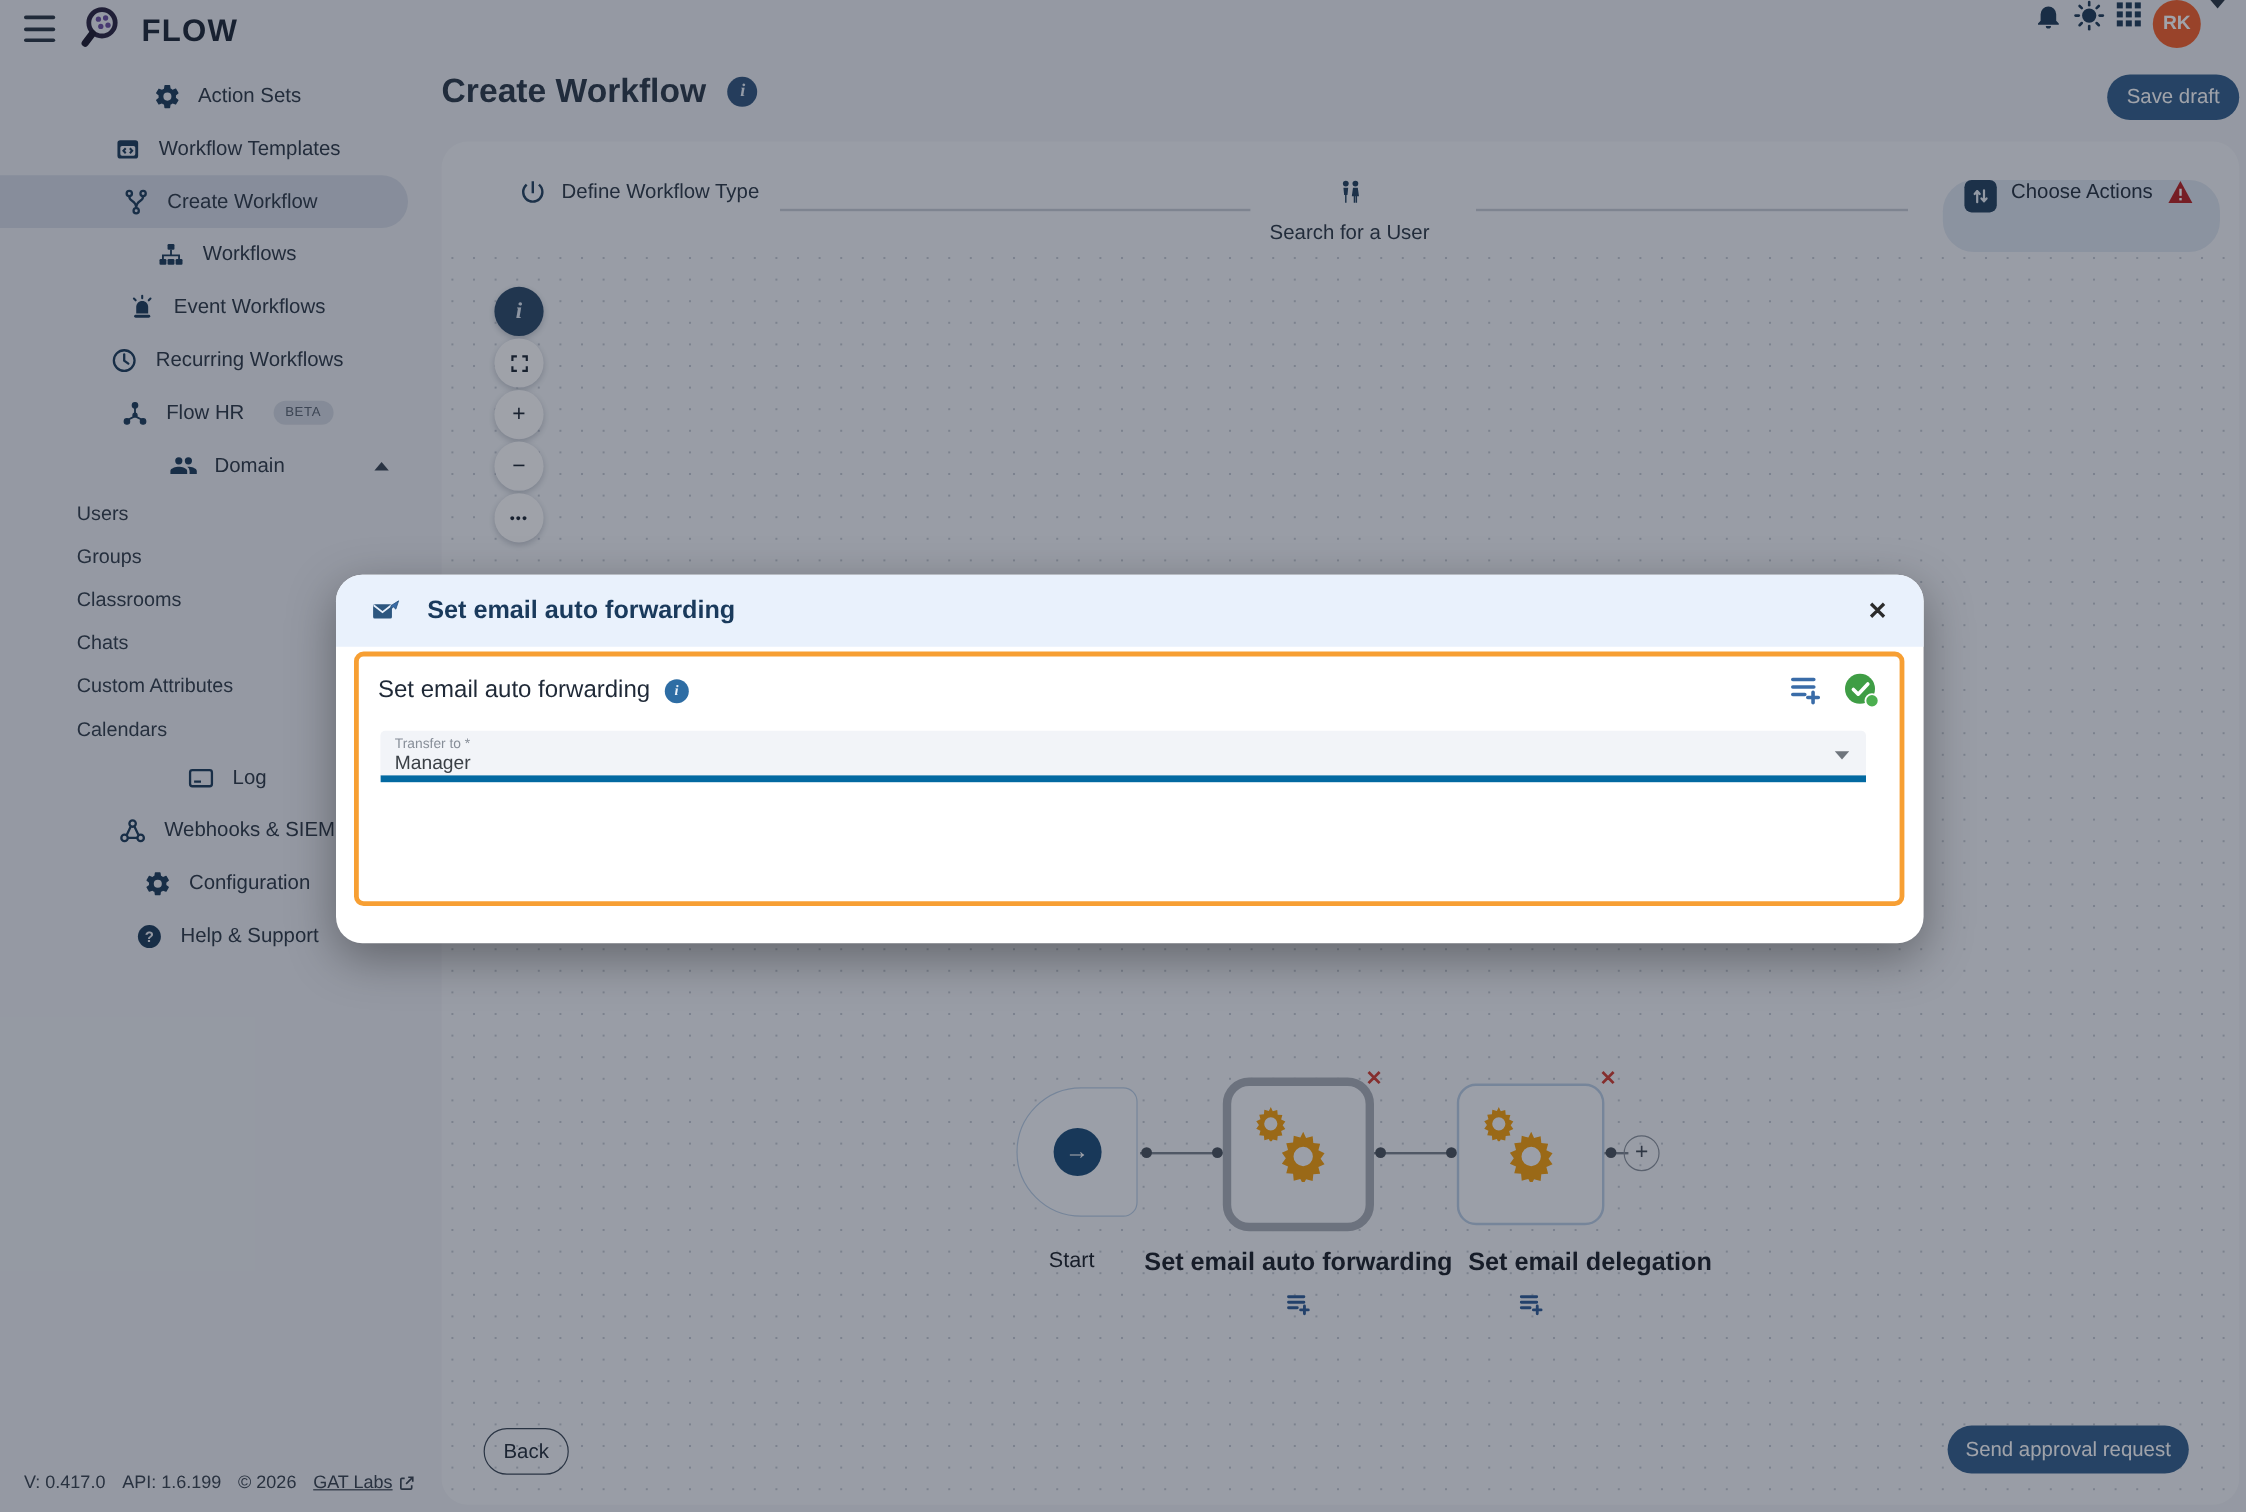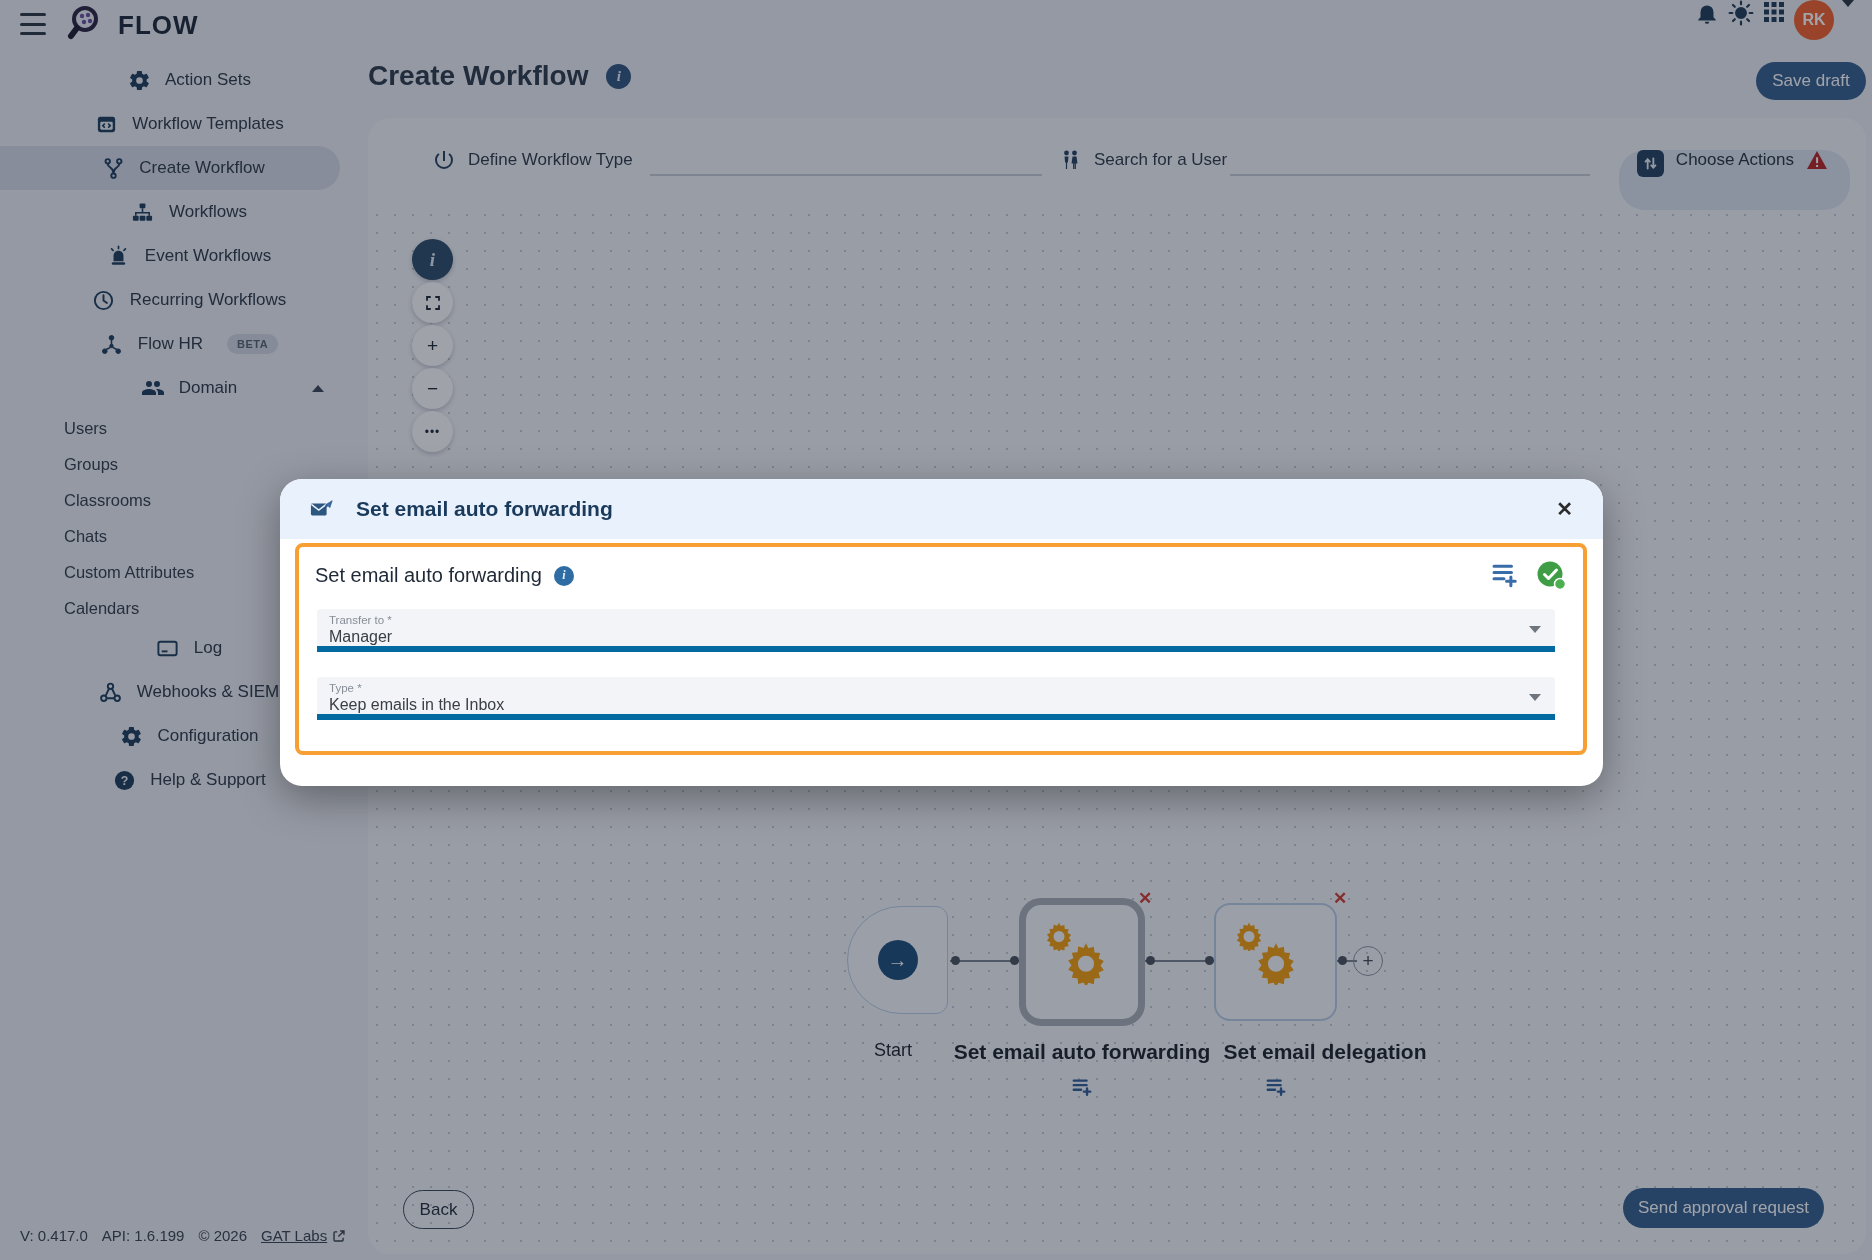--- a/index.html
+++ b/index.html
@@ -16,21 +16,21 @@
   .topbar-right { position:absolute; right:18px; top:0; height:48px; display:flex; align-items:flex-start; gap:8px; }
   .avatar { width:40px; height:40px; border-radius:50%; background:#f4602a; color:#fff; font-weight:bold; font-size:16px; display:flex; align-items:center; justify-content:center; }
   .chev { width:0; height:0; border-left:6px solid transparent; border-right:6px solid transparent; border-top:7px solid #2a3644; }
 
   
   .sidebar { position:absolute; left:0; top:58px; width:352px; }
   .srow { height:44px; display:flex; align-items:center; padding-left:26px; gap:14px; font-size:17px; color:#2e3947; cursor:pointer; position:relative;justify-content:center; }
   .srow .ic { width:24px; height:24px; flex:0 0 24px; display:flex; align-items:center; justify-content:center; }
   .srow.selected { background:#d5dbe6; border-radius:0 24px 24px 0; width:340px; }
   .schild { height:36px; display:flex; align-items:center; padding-left:64px; font-size:16.5px; color:#333e4b; cursor:pointer; }
-  .badge { background:#d3d8e1; color:#596370; font-size:11px; font-weight:bold; letter-spacing:.5px; padding:4px 10px; border-radius:11px; margin-left:10px; }
+  .badge { background:#d3d8e1; color:#596370; font-size:11px; font-weight:normal; letter-spacing:.5px; padding:4px 10px; border-radius:11px; margin-left:10px; }
   .row-chev { position:absolute; right:28px; width:0; height:0; border-left:6px solid transparent; border-right:6px solid transparent; }
   .row-chev.up { border-bottom:7px solid #3a4554; }
   .row-chev.down { border-top:7px solid #3a4554; }
 
   .app-footer { position:absolute; left:20px; bottom:16px; display:flex; align-items:center; gap:14px; font-size:15px; color:#39434f; }
   .app-footer a { color:#39434f; text-decoration:underline; display:inline-flex; align-items:center; gap:5px; }
 
   
   .page-title-row { position:absolute; left:368px; top:60px; display:flex; align-items:center; gap:18px; }
   .page-title { font-size:28px; font-weight:600; color:#2c3a49; }
@@ -324,21 +324,21 @@
     <div class="dots"></div>
 
     <div class="stepper">
       <div class="step" style="left:64px;">
         <svg width="24" height="24" viewBox="0 0 24 24" fill="#24425e">
             <path d="M13 3h-2v10h2V3zm4.83 2.17l-1.42 1.42A6.92 6.92 0 0119 12a7 7 0 11-14 0c0-2.05.88-3.9 2.58-5.41L6.17 5.17A8.93 8.93 0 003 12a9 9 0 1018 0c0-2.74-1.23-5.18-3.17-6.83z"></path>
           </svg>
         <span>Define Workflow Type</span>
       </div>
       <div class="sline" style="left:282px; width:392px;"></div>
-      <div class="step" style="left:690px;">
+      <div class="step" style="left:690px;flex-direction:column;">
         <svg width="24" height="24" viewBox="0 0 24 24" fill="#24425e">
             <circle cx="8.5" cy="5" r="2.4"></circle>
             <path d="M6.5 8.5h4l-.6 6h-.8V21h-1.2v-6.5h-.8z"></path>
             <circle cx="16.5" cy="5" r="2.4"></circle>
             <path d="M14.5 8.5h4l1 7h-1.6V21h-1.2v-5.5h-.4V21h-1.2v-5.5H13.5z"></path>
           </svg>
         <span>Search for a User</span>
       </div>
       <div class="sline" style="left:862px; width:360px;"></div>
       <div class="step3">
@@ -453,21 +453,16 @@
               <path d="M9.5 15.5l4 4 8-8.5" stroke="#fff" stroke-width="3" fill="none" stroke-linecap="round" stroke-linejoin="round"></path>
               <circle cx="25" cy="25" r="5.5" fill="#4caf50" stroke="#fff" stroke-width="1.5"></circle>
             </svg>
         </span>
       </div>
       <div class="field" style="top:62px;">
         <div class="flabel">Transfer to *</div>
         <div class="fvalue">Manager</div>
         <span class="caret"></span>
       </div>
-      <div class="field" style="top:130px;">
-        <div class="flabel">Type *</div>
-        <div class="fvalue">Keep emails in the Inbox</div>
-        <span class="caret"></span>
-      </div>
     </div>
   </div>
 
 </div>
 
 </body></html>

